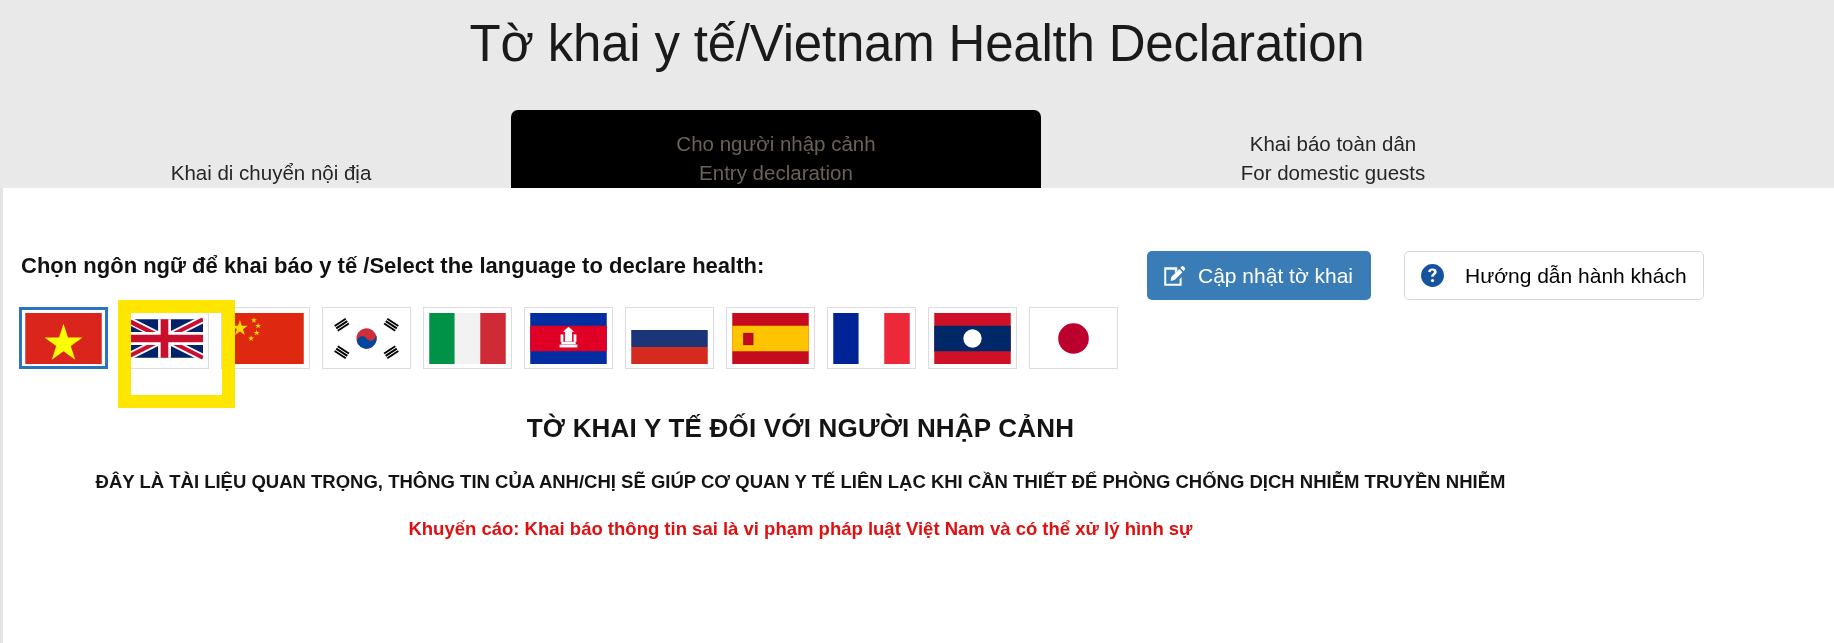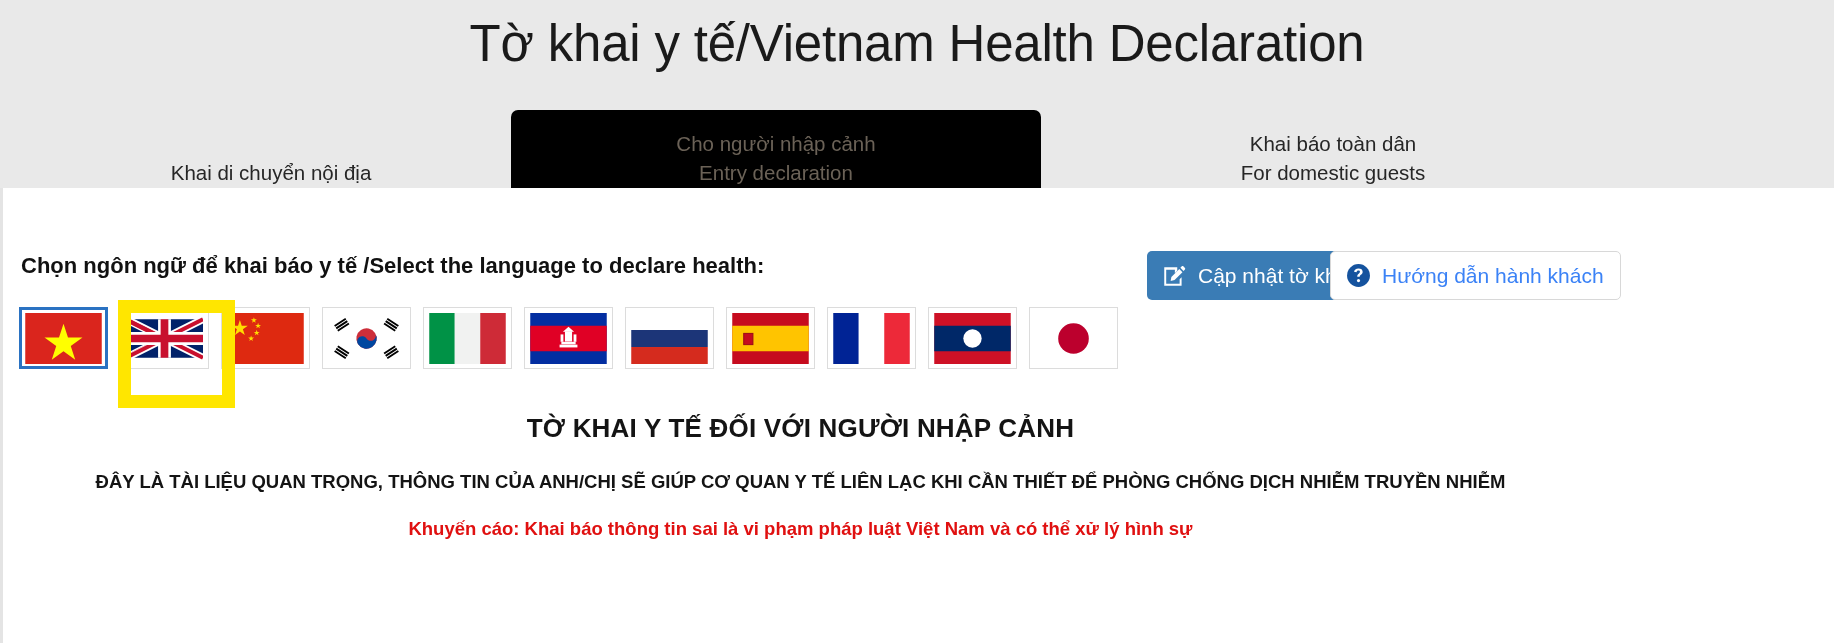--- a/index.html
+++ b/index.html
@@ -90,28 +90,28 @@
     background: #3a7cb5;
     border-radius: 5px;
     color: #ffffff;
     font-size: 21px;
     white-space: nowrap;
     cursor: pointer;
     border: none;
   }
   .btn-guide {
     position: absolute;
-    left: 1330px; top: 251px;
+    left: 1404px; top: 251px;
     height: 49px;
     padding: 0 16px 0 15px;
-    display: flex; align-items: center; gap: 11px;
+    display: flex; align-items: center; gap: 20px;
     background: #ffffff;
     border: 1px solid #d8d8d8;
     border-radius: 5px;
-    color: #3b82f6;
+    color: #000000;
     font-size: 21px;
     white-space: nowrap;
     cursor: pointer;
   }
   .icon-edit { width: 26px; height: 26px; flex: none; }
   .icon-help { width: 25px; height: 25px; flex: none; }
 
   
   .flag-strip {
     position: absolute;

